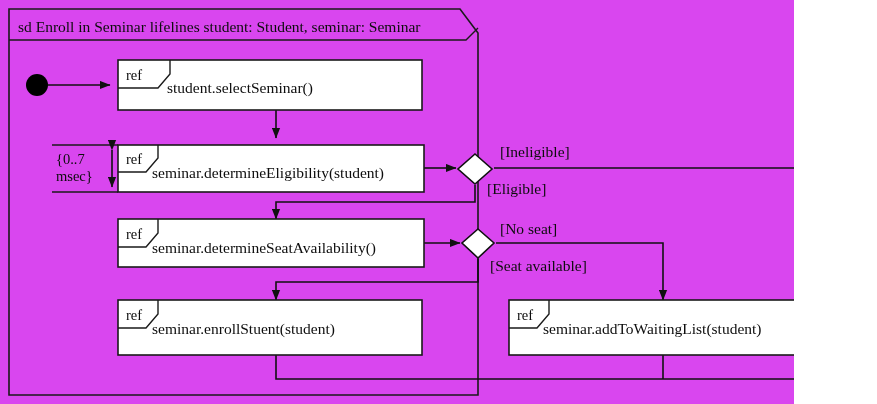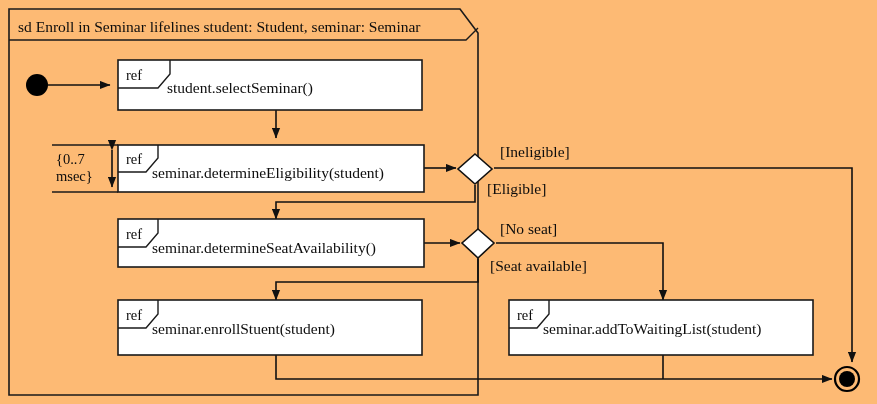--- a/index.html
+++ b/index.html
@@ -5,23 +5,23 @@
   html, body {
     margin: 0;
     padding: 0;
     background: #ffffff;
   }
   body {
     font-family: "Liberation Serif", "DejaVu Serif", serif;
   }
   #canvas {
     position: relative;
-    width: 877px;
+    width: 794px;
     height: 404px;
-    background: #fdba74;
+    background: #d946ef;
     overflow: hidden;
   }
   svg#diagram {
     position: absolute;
     left: 0;
     top: 0;
     width: 877px;
     height: 404px;
   }
   .frame-line {

